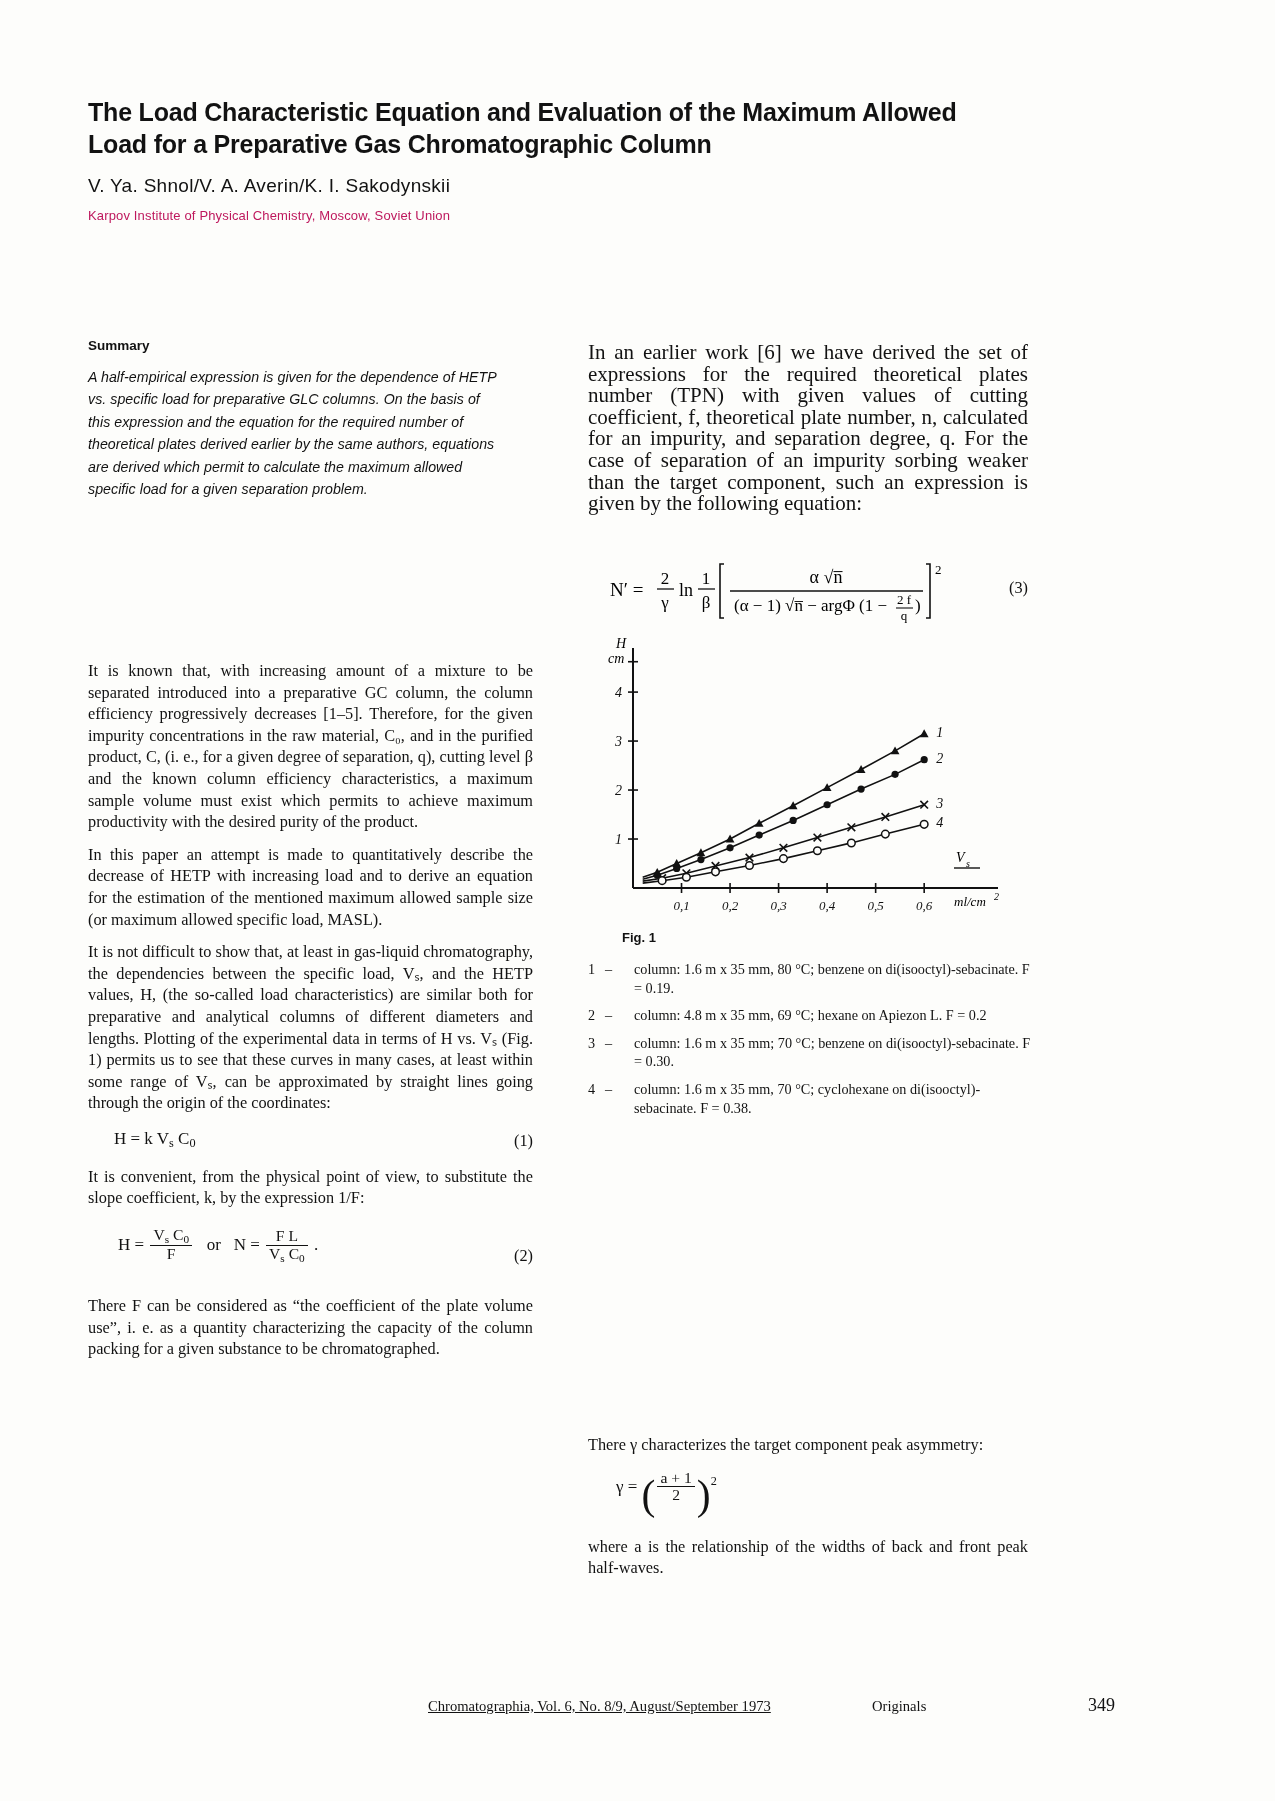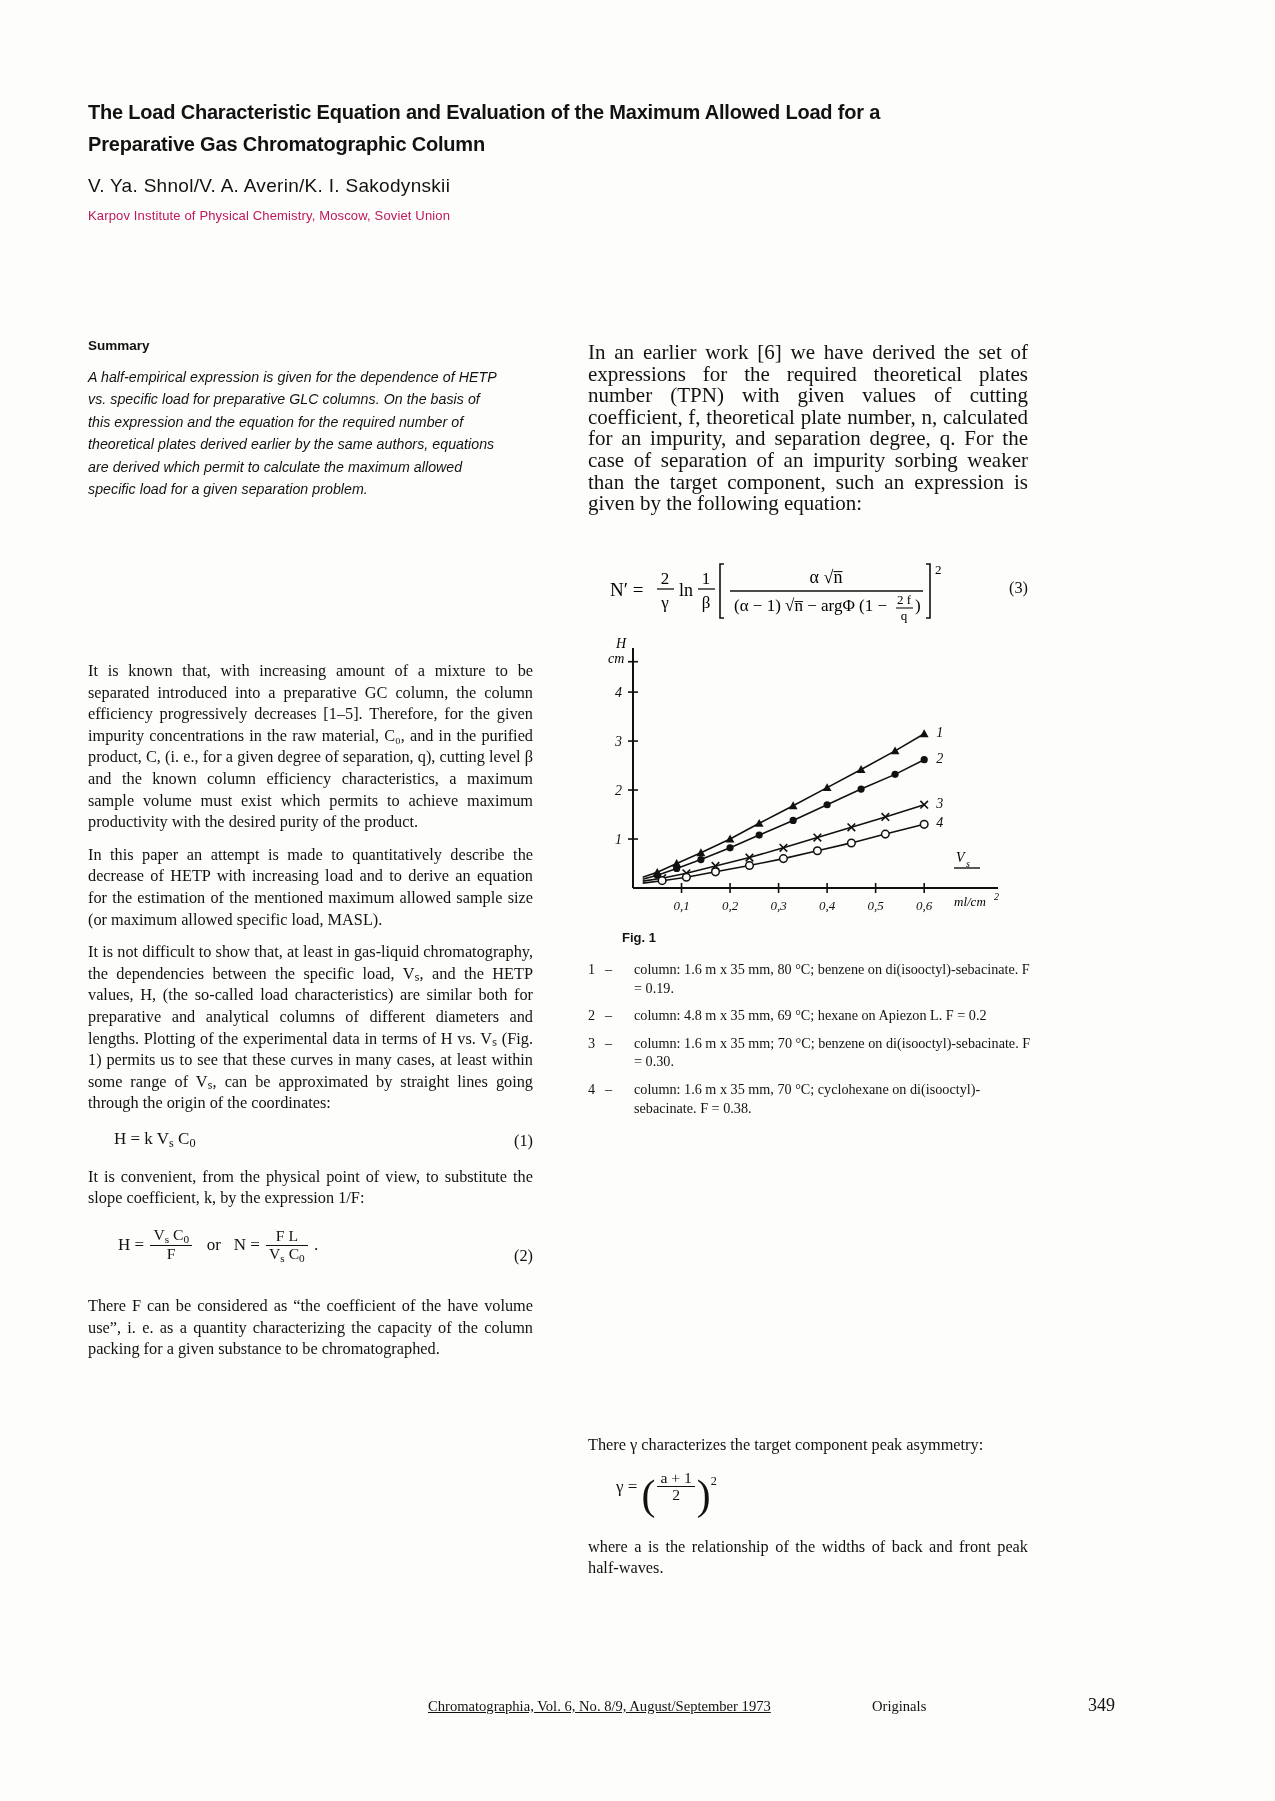--- a/index.html
+++ b/index.html
@@ -10,21 +10,21 @@
     color:#121212;
     position:relative;
     overflow:hidden;
   }
   .page{position:absolute;inset:0;}
 
   
   .title{
     position:absolute;left:88px;top:96px;width:900px;
     font-family:"Liberation Sans", sans-serif;
-    font-weight:bold;font-size:20px;line-height:32px;
+    font-weight:bold;font-size:25px;line-height:32px;
     letter-spacing:-0.2px;
   }
   .authors{
     position:absolute;left:88px;top:173px;width:760px;
     font-family:"Liberation Sans", sans-serif;
     font-size:19px;line-height:26px;letter-spacing:0.3px;
   }
   .affil{
     position:absolute;left:88px;top:206px;width:760px;
     font-family:"Liberation Sans", sans-serif;
@@ -152,21 +152,21 @@
 
     <div class="eq2">
       <span class="body">
         H&nbsp;=&nbsp;<span class="frac"><span class="n">V<span class="sub">s</span> C<span class="sub">0</span></span><span class="d">F</span></span>
         &nbsp;&nbsp;<span>or</span>&nbsp;&nbsp;
         N&nbsp;=&nbsp;<span class="frac"><span class="n">F L</span><span class="d">V<span class="sub">s</span> C<span class="sub">0</span></span></span>&nbsp;.
       </span>
       <span class="num">(2)</span>
     </div>
 
-    <p>There F can be considered as “the coefficient of the have volume use”, i. e. as a quantity characterizing the capacity of the column packing for a given substance to be chromatographed.</p>
+    <p>There F can be considered as “the coefficient of the plate volume use”, i. e. as a quantity characterizing the capacity of the column packing for a given substance to be chromatographed.</p>
   </div>
 
   <div class="rcol-top">
     <p>In an earlier work [6] we have derived the set of expressions for the required theoretical plates number (TPN) with given values of cutting coefficient, f, theoretical plate number, n, calculated for an impurity, and separation degree, q. For the case of separation of an impurity sorbing weaker than the target component, such an expression is given by the following equation:</p>
   </div>
 
   <div class="eq3">
     <svg width="400" height="70" viewBox="0 0 400 70">
       <text x="22" y="40" font-family="Liberation Serif, serif" font-size="19">N′ =</text>
       <text x="77" y="28" font-family="Liberation Serif, serif" font-size="17" text-anchor="middle">2</text>

